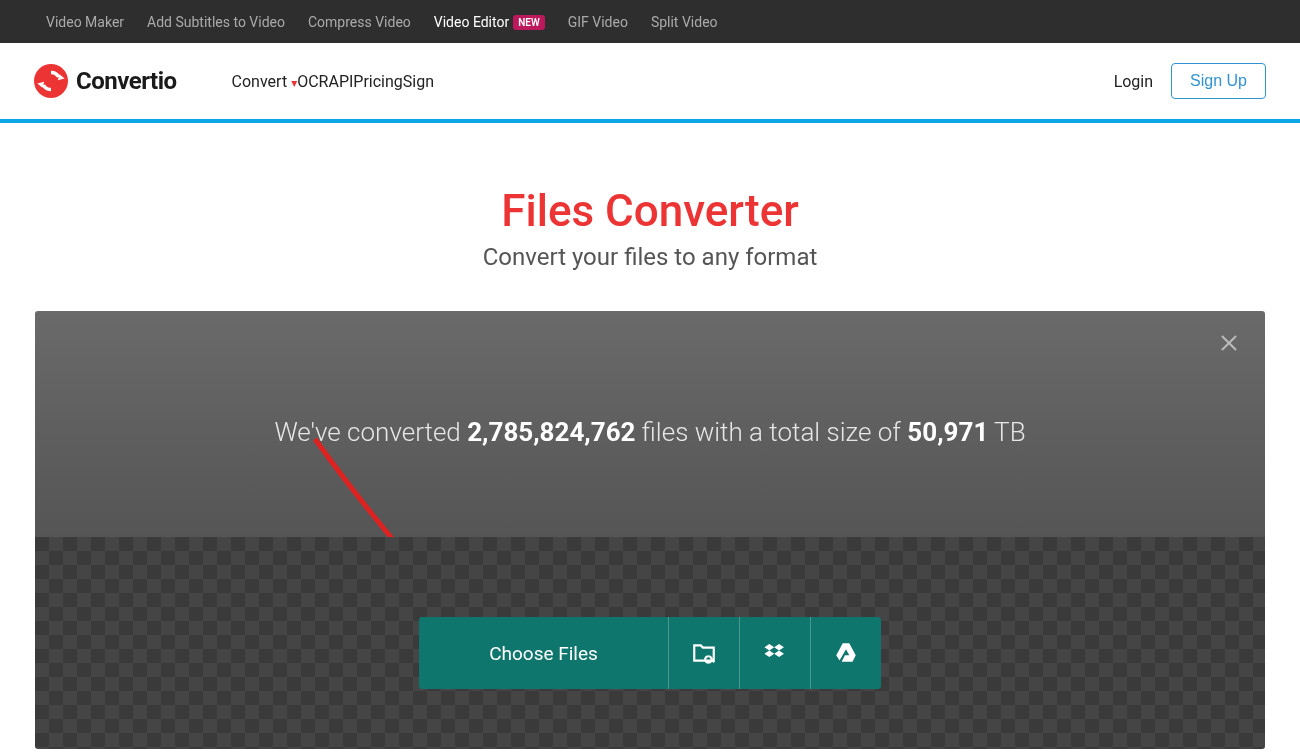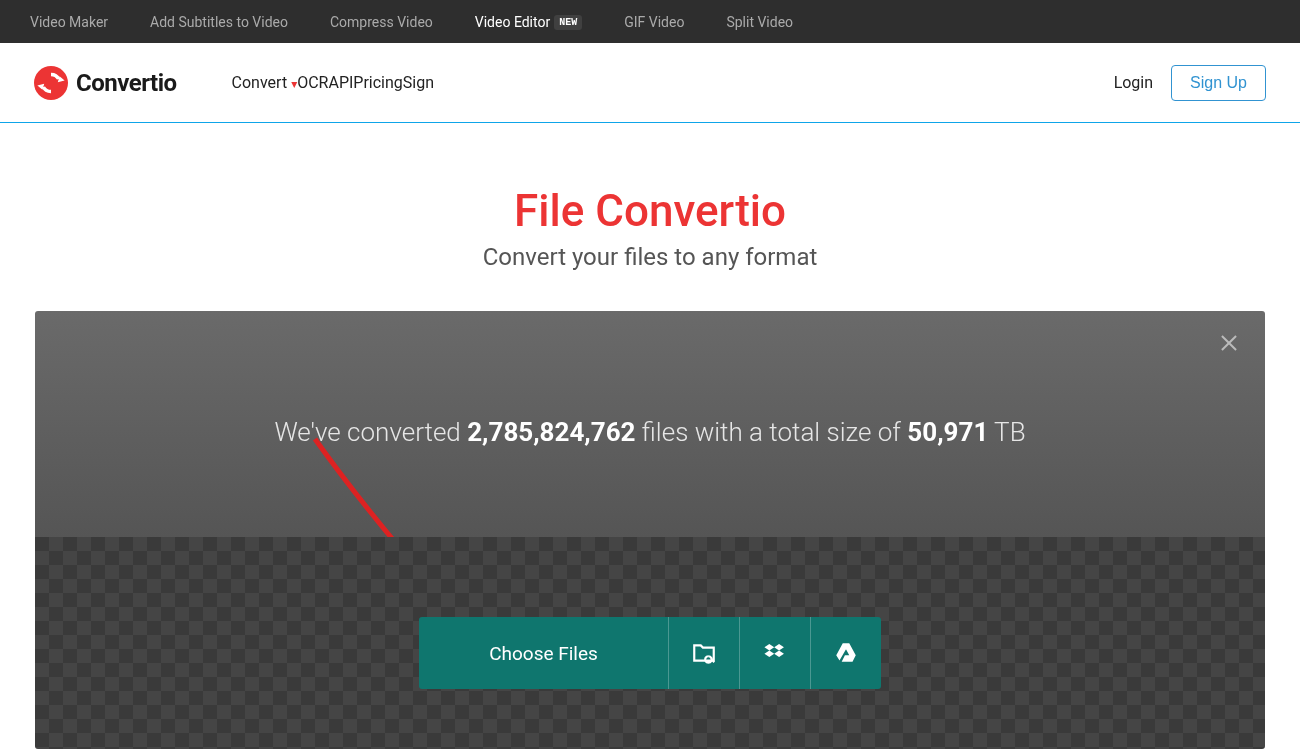--- a/index.html
+++ b/index.html
@@ -1,25 +1,25 @@
 <!DOCTYPE html>
 <html><head>
 <meta charset="utf-8">
 <style>
 * { box-sizing: border-box; margin: 0; padding: 0; }
 body { font-family: -apple-system, BlinkMacSystemFont, "Segoe UI", Roboto, Helvetica, Arial, sans-serif; background: #fff; width: 1300px; height: 754px; overflow: hidden; }
 
 
-.topbar { background: #2e2e2e; height: 43px; display: flex; align-items: center; padding-left: 30px; gap: 42px; }
+.topbar { background: #2e2e2e; height: 43px; display: flex; align-items: center; padding-left: 46px; gap: 23px; }
 .topbar a { color: #aaa; font-size: 14px; text-decoration: none; }
 .topbar a.active { color: #fff; }
-.new-badge { background: #404040; color: #fff; font-size: 10px; font-weight: 600; padding: 2px 5px; border-radius: 3px; margin-left: 4px; vertical-align: middle; font-family: Liberation Mono, monospace; }
+.new-badge { background: #be185d; color: #fff; font-size: 10px; font-weight: 600; padding: 2px 5px; border-radius: 3px; margin-left: 4px; vertical-align: middle; }
 
 
-.navbar { height: 80px; display: flex; align-items: center; padding: 0 34px; border-bottom: 1px solid #0ea5e9; }
+.navbar { height: 80px; display: flex; align-items: center; padding: 0 34px; border-bottom: 4px solid #0ea5e9; }
 .logo { display: flex; align-items: center; gap: 8px; margin-right: 55px; }
 .logo-icon { width: 34px; height: 34px; }
 .logo-text { font-size: 24px; font-weight: 700; color: #1a1a1a; letter-spacing: -0.5px; }
 .nav-links { display: flex; align-items: center; }
 .nav-links a { color: #222; font-size: 16px; text-decoration: none; }
 .chev { color: #ec3434; margin-left: 4px; font-size: 12px; }
 .nav-right { margin-left: auto; display: flex; gap: 18px; align-items: center; }
 .login-link { color: #222; font-size: 16px; text-decoration: none; }
 .signup-btn { color: #3193d1; border: 1px solid #3193d1; background: #fff; padding: 8px 18px; border-radius: 4px; font-size: 16px; cursor: pointer; }
 
@@ -93,21 +93,21 @@
     <a href="#">Pricing</a>
     <a href="#">Sign</a>
   </div>
   <div class="nav-right">
     <a href="#" class="login-link">Login</a>
     <button class="signup-btn">Sign Up</button>
   </div>
 </div>
 
 <div class="hero">
-  <h1>File Convertio</h1>
+  <h1>Files Converter</h1>
   <p>Convert your files to any format</p>
 </div>
 
 <div class="panel-wrap">
   <div class="panel">
     <div class="panel-top">
       <div class="close-x"></div>
       <div class="stats-line">
         <span>We've converted </span><b>2,785,824,762</b><span> files with a total size of </span><b>50,971</b><span> TB</span>
       </div>

